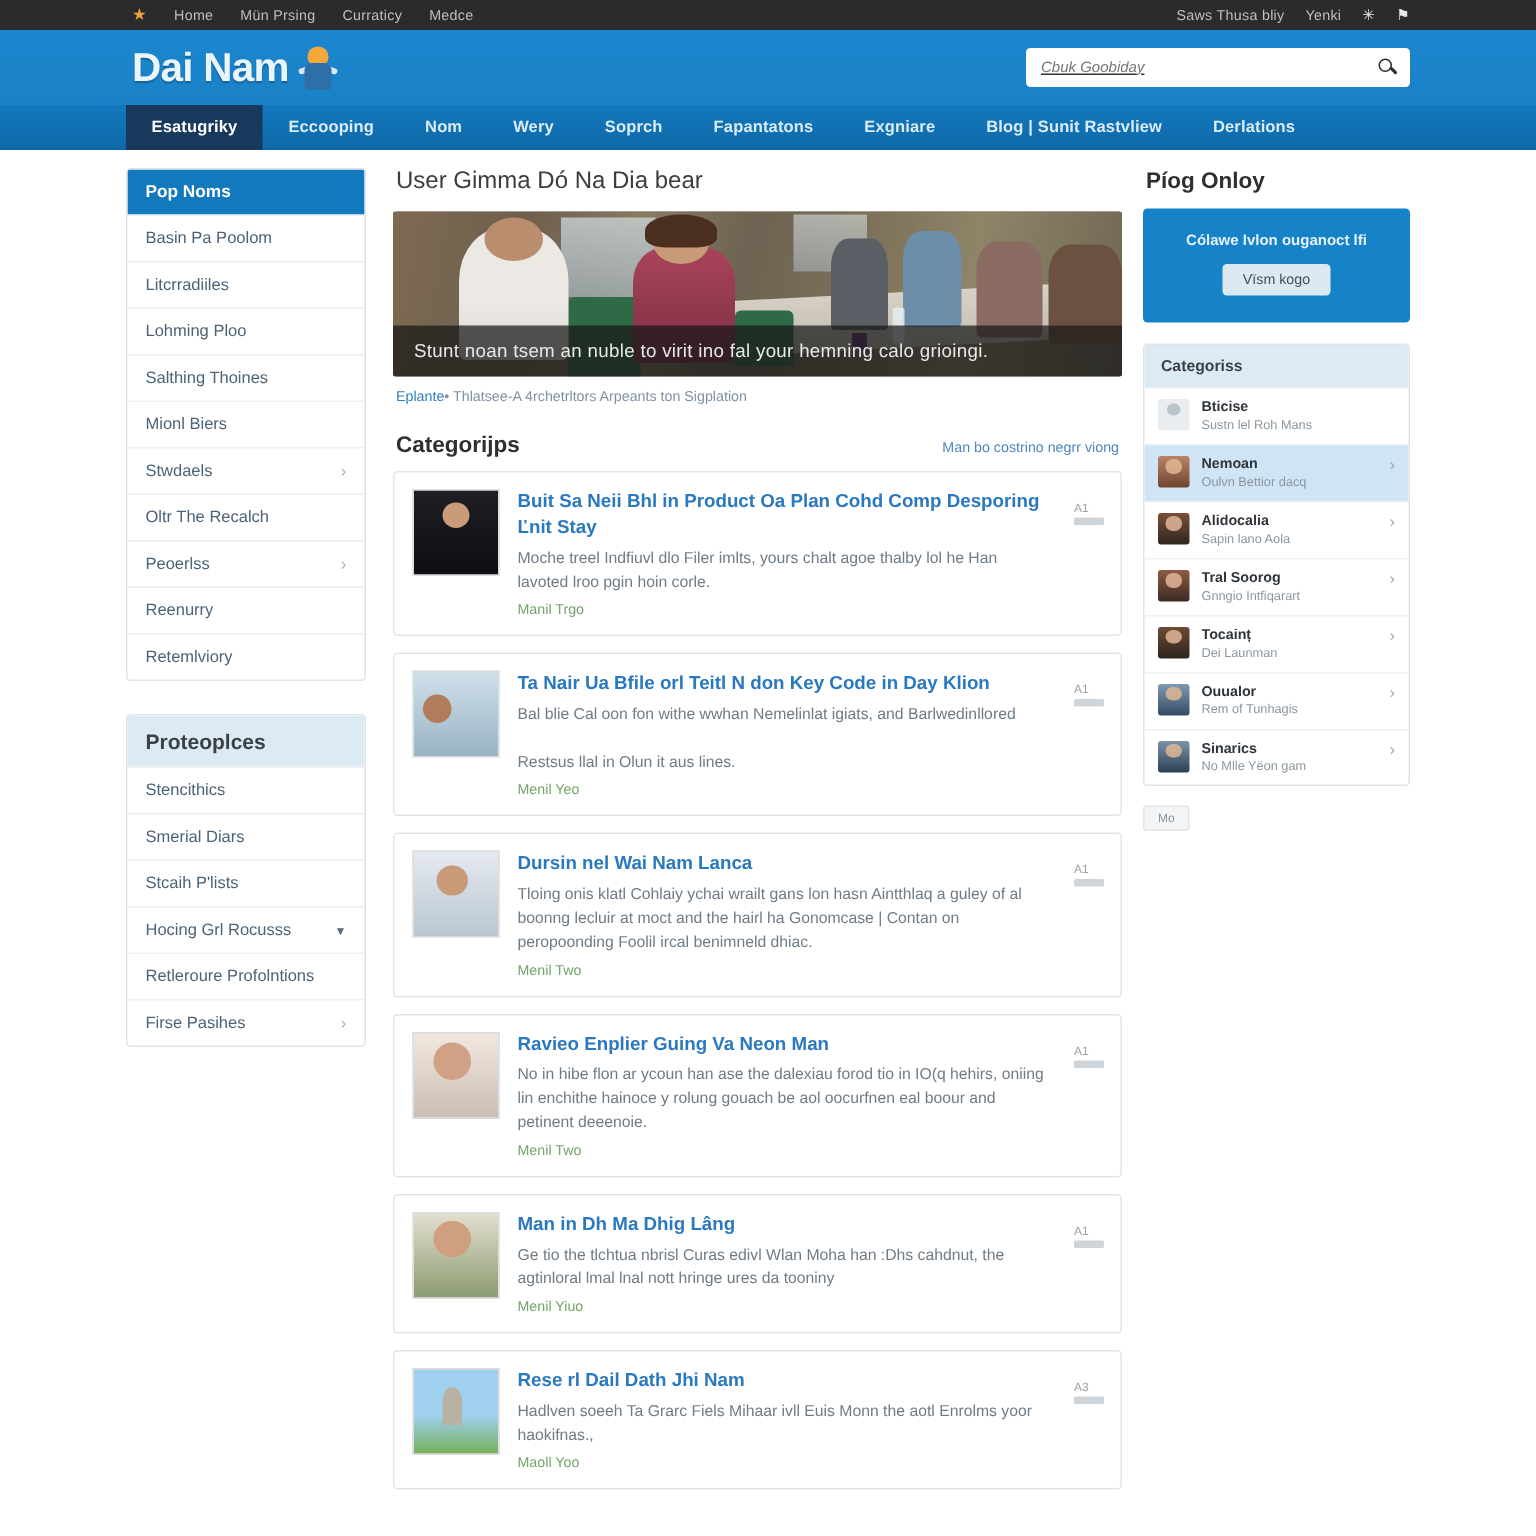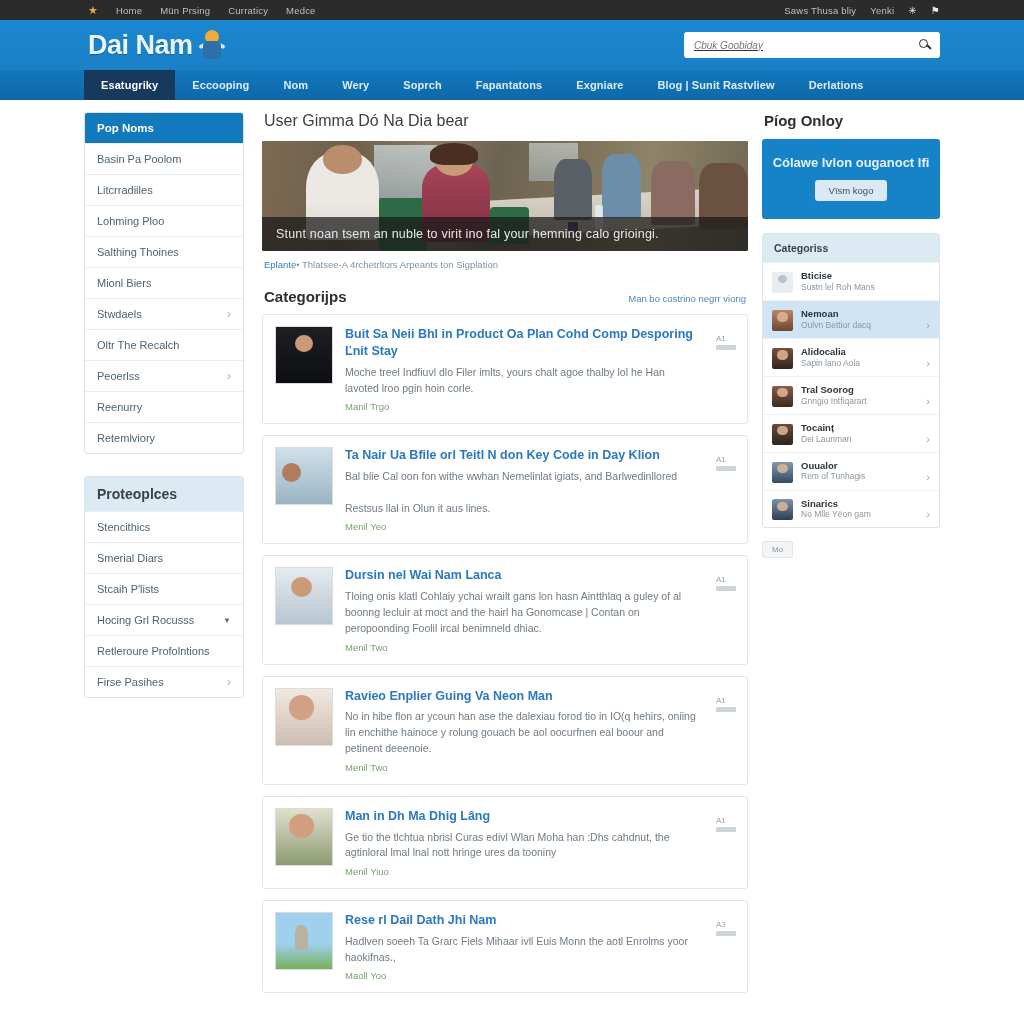--- a/index.html
+++ b/index.html
@@ -24,21 +24,21 @@
   .star-ic{ color:#f0a23c; font-size:11px; line-height:1; }
   .util-ic{ color:#e9e9e9; font-size:10px; }
 
   
   .brandband{
     height:50px; background:#1b86ce;
     background:linear-gradient(#1b86ce,#1a81c7);
     display:flex; align-items:center; position:relative;
   }
   .brand{
-    margin-left:88px; display:flex; align-items:flex-start; gap:6px;
+    margin-left:88px; display:flex; align-items:flex-end; gap:6px;
   }
   .brand-word{
     font-size:27px; font-weight:bold; color:#eaf4fb; letter-spacing:-.5px;
     text-shadow:0 1px 1px rgba(0,0,0,.25);
   }
   .mascot{ width:26px; height:30px; position:relative; }
   .mascot .head{
     position:absolute; left:6px; top:0; width:14px; height:13px;
     background:#f2a93b; border-radius:50% 50% 45% 45%;
   }
@@ -198,29 +198,29 @@
   }
   .badge .bar{ display:block; width:20px; height:5px; background:#cfd4d8; margin-top:2px; border-radius:1px;}
 
   
   .rightcol{ width:178px; flex:none; }
   .right-title{ font-size:15px; font-weight:bold; color:#2f2f2f; margin:0 0 10px 2px; }
   .promo{
     background:#1682c8; border-radius:3px; color:#fff; text-align:center;
     padding:16px 10px 18px 10px;
   }
-  .promo-text{ font-size:13px; font-weight:bold; color:#e6f2fb; margin-bottom:10px; }
+  .promo-text{ font-size:10px; font-weight:bold; color:#e6f2fb; margin-bottom:10px; }
   .promo-btn{
     display:inline-block; background:#dbe9f3; color:#41505c; border-radius:3px;
     font-size:9.5px; padding:5px 14px;
   }
   .cat-panel{ margin-top:14px; border:1px solid #dfe3e6; border-radius:3px; background:#fff; overflow:hidden; }
   .cat-head{ background:#dceaf4; padding:8px 11px; font-weight:bold; font-size:10.5px; color:#3b4146; }
   .cat-row{
-    display:flex; align-items:flex-end; gap:8px; padding:7px 9px;
+    display:flex; align-items:flex-start; gap:8px; padding:7px 9px;
     border-top:1px solid #eef1f3;
   }
   .cat-row.sel{ background:#cfe4f5; }
   .cav{ width:21px; height:21px; flex:none; border-radius:2px; overflow:hidden; position:relative; background:#c3ccd3;}
   .cav.ph{ background:#e9edf0; }
   .cav.ph:after{ content:""; position:absolute; left:28%; top:14%; width:44%; height:40%; background:#b9c3ca; border-radius:50%; }
   .cav.a1{ background:linear-gradient(#b98467,#6f4530); }
   .cav.a2{ background:linear-gradient(#7a4f3a,#2d2620); }
   .cav.a3{ background:linear-gradient(#8e5b44,#3a2a22); }
   .cav.a4{ background:linear-gradient(#6f4a35,#2a2420); }

